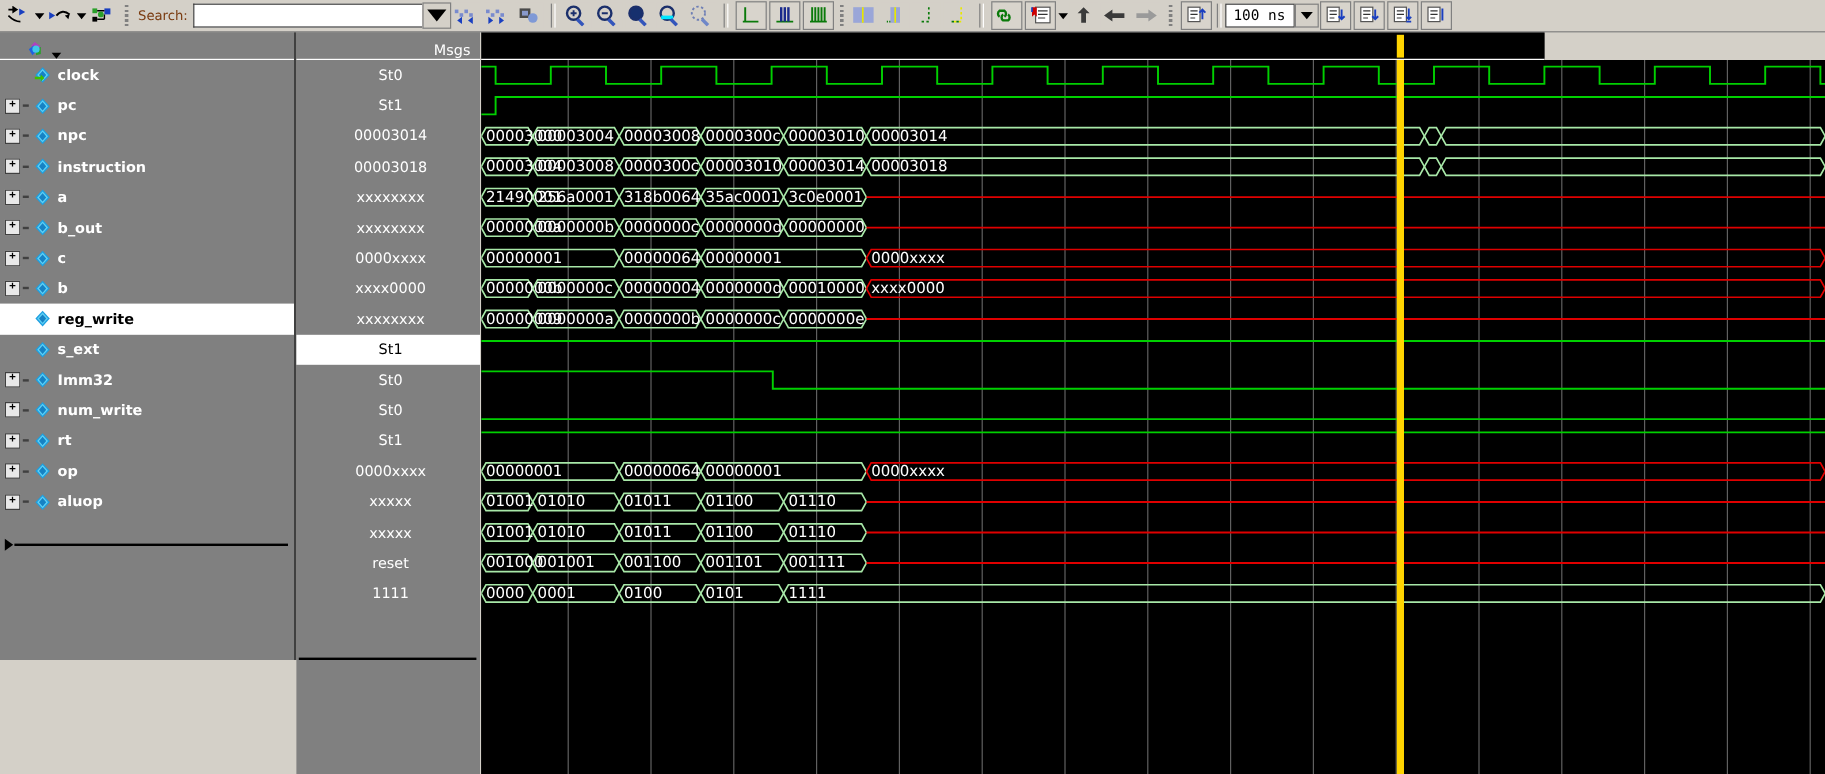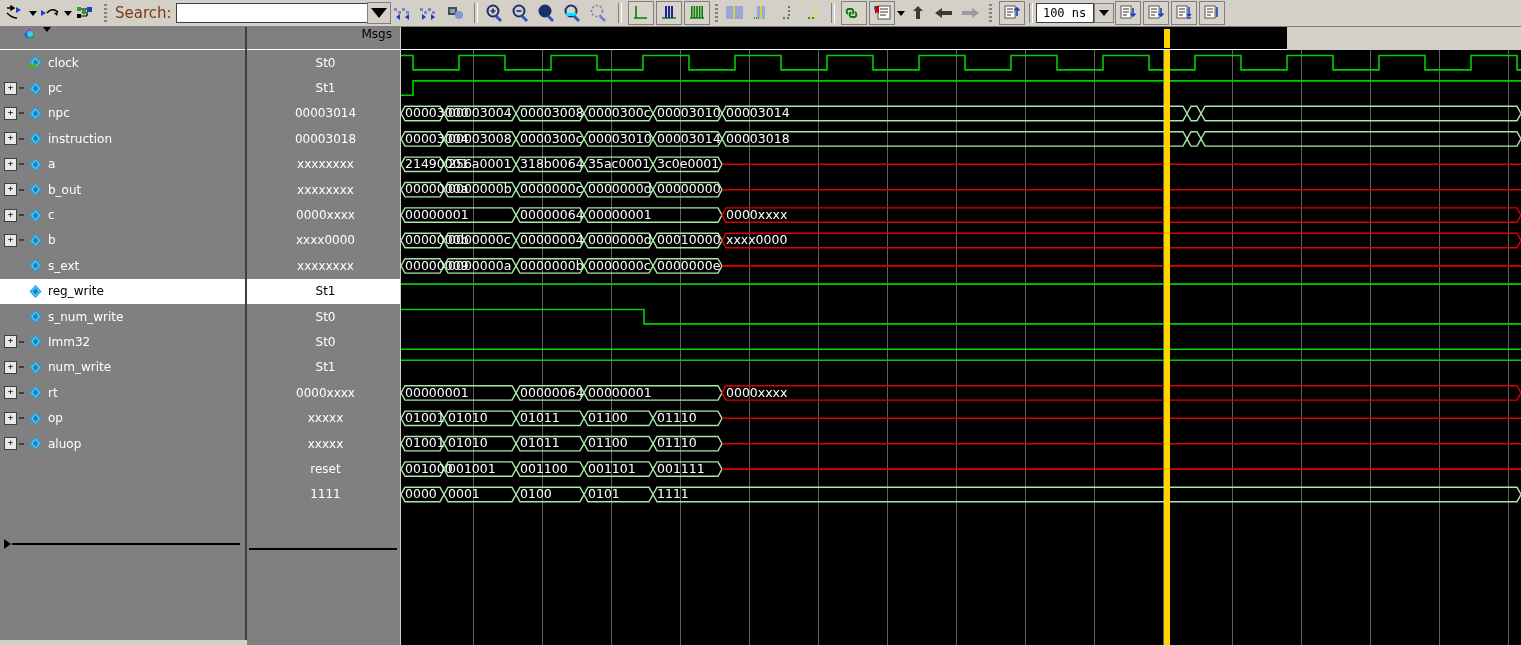--- a/index.html
+++ b/index.html
@@ -13,43 +13,43 @@
            display:flex;align-items:center;overflow:hidden;}
   .tbgroup{display:flex;align-items:center;height:26px;padding:0 2px;}
   .sep{width:2px;height:20px;border-left:1px solid #808080;border-right:1px solid #ffffff;margin:0 3px;}
   .dotsep{width:3px;height:18px;margin:0 4px;
           background-image:repeating-linear-gradient(to bottom,#808080 0 2px,transparent 2px 4px);}
   .tbtn{width:24px;height:22px;margin:0 1px;display:flex;align-items:center;justify-content:center;
         background:#d4d0c8;position:relative;}
   .tbtn.framed{border:1px solid #808080;background:#d8d4cc;}
   .caret{width:0;height:0;border-left:4px solid transparent;border-right:4px solid transparent;
          border-top:5px solid #000;margin-left:1px;}
-  .searchlbl{color:#7a3b10;font-size:15px;margin:0 4px 0 2px;white-space:nowrap;}
+  .searchlbl{color:#7a3b10;font-size:11px;margin:0 4px 0 2px;white-space:nowrap;}
   .searchbox{width:190px;height:18px;background:#fff;border:1px solid #404040;
              border-right:0;}
   .searchdrop{width:22px;height:20px;background:#d4d0c8;border:1px solid #808080;
               display:flex;align-items:center;justify-content:center;}
   .bigcaret{width:0;height:0;border-left:8px solid transparent;border-right:8px solid transparent;
             border-top:10px solid #000;}
   .timebox{width:56px;height:18px;background:#fff;border:1px solid #404040;
            color:#000;font-family:"DejaVu Sans Mono","Liberation Mono",monospace;
            font-size:12px;text-align:center;line-height:18px;}
   .timedrop{width:18px;height:18px;background:#d4d0c8;border:1px solid #808080;
             display:flex;align-items:center;justify-content:center;}
   .smcaret{width:0;height:0;border-left:5px solid transparent;border-right:5px solid transparent;
            border-top:6px solid #000;}
 
   
-  .namecol{position:absolute;left:0;top:27px;width:245px;height:613px;background:#808080;
-           border-right:2px solid #404040;}
+  .namecol{position:absolute;left:0;top:27px;width:245px;height:523px;background:#808080;
+           border-right:2px solid #404040;font-weight:bold;}
   .valcol{position:absolute;left:247px;top:27px;width:153px;height:618px;background:#808080;}
   .wavecol{position:absolute;left:401px;top:27px;width:886px;height:618px;background:#000;}
 
   .hdr{height:22px;background:#808080;border-bottom:1px solid #ffffff;
-       display:flex;align-items:flex-start;color:#000000;}
+       display:flex;align-items:flex-end;color:#ffffff;}
   .hdr.name{padding-left:22px;}
   .hdr.val{justify-content:flex-end;padding-right:8px;}
   .hdr.wave{background:#808080;border-bottom:1px solid #ffffff;}
 
   .rows{position:relative;}
   .row{height:25.4px;display:flex;align-items:center;color:#ffffff;white-space:nowrap;}
   .row.sel{background:#ffffff;color:#000000;}
   .namerow{padding-left:4px;}
   .valrow{padding-left:4px;font-family:"DejaVu Sans","Liberation Sans",sans-serif;justify-content:center;}
 
@@ -463,52 +463,41 @@
           </span>
           <span class="diamond">
             <svg width="15" height="15" viewBox="0 0 15 15">
               <path d="M7.5 1 L13.5 7.5 L7.5 14 L1.5 7.5 Z" fill="#1d9fe0"></path>
               <path d="M7.5 2.5 L12 7.5 L7.5 12.5 L3 7.5 Z" fill="#5fd0f5"></path>
               <path d="M7.5 4 L10.5 7.5 L7.5 11 L4.5 7.5 Z" fill="#1682c4"></path>
             </svg>
           </span>
           <span>b</span>
         </div>
-        <div class="row namerow">
-          <span class="indent"></span>
-          <span class="diamond">
-            <svg width="15" height="15" viewBox="0 0 15 15">
-              <path d="M7.5 1 L13.5 7.5 L7.5 14 L1.5 7.5 Z" fill="#1d9fe0"></path>
-              <path d="M7.5 2.5 L12 7.5 L7.5 12.5 L3 7.5 Z" fill="#5fd0f5"></path>
-              <path d="M7.5 4 L10.5 7.5 L7.5 11 L4.5 7.5 Z" fill="#1682c4"></path>
-            </svg>
-          </span>
-          <span>s_ext</span>
-        </div>
         <div class="row namerow sel">
           <span class="indent"></span>
           <span class="diamond">
             <svg width="15" height="15" viewBox="0 0 15 15">
               <path d="M7.5 1 L13.5 7.5 L7.5 14 L1.5 7.5 Z" fill="#1d9fe0"></path>
               <path d="M7.5 2.5 L12 7.5 L7.5 12.5 L3 7.5 Z" fill="#5fd0f5"></path>
               <path d="M7.5 4 L10.5 7.5 L7.5 11 L4.5 7.5 Z" fill="#1682c4"></path>
             </svg>
           </span>
           <span>reg_write</span>
         </div>
         <div class="row namerow">
           <span class="indent"></span>
           <span class="diamond">
             <svg width="15" height="15" viewBox="0 0 15 15">
               <path d="M7.5 1 L13.5 7.5 L7.5 14 L1.5 7.5 Z" fill="#1d9fe0"></path>
               <path d="M7.5 2.5 L12 7.5 L7.5 12.5 L3 7.5 Z" fill="#5fd0f5"></path>
               <path d="M7.5 4 L10.5 7.5 L7.5 11 L4.5 7.5 Z" fill="#1682c4"></path>
             </svg>
           </span>
-          <span>s_num_write</span>
+          <span>s_ext</span>
         </div>
         <div class="row namerow">
           <span style="display: flex; align-items: center; width: 24px; flex: 0 0 auto;">
             <span class="plus">+</span>
             <span class="dash"></span>
           </span>
           <span class="diamond">
             <svg width="15" height="15" viewBox="0 0 15 15">
               <path d="M7.5 1 L13.5 7.5 L7.5 14 L1.5 7.5 Z" fill="#1d9fe0"></path>
               <path d="M7.5 2.5 L12 7.5 L7.5 12.5 L3 7.5 Z" fill="#5fd0f5"></path>

